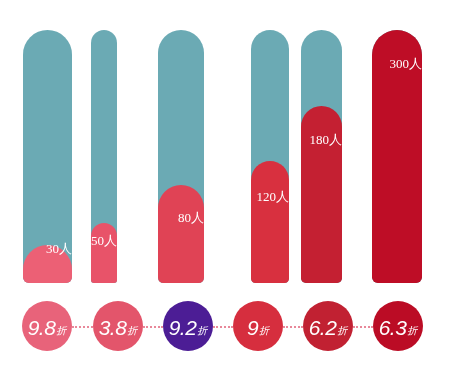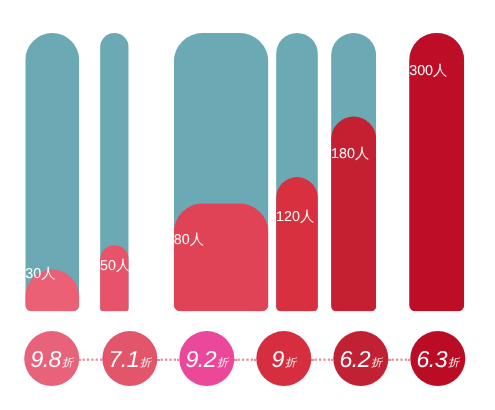--- a/index.html
+++ b/index.html
@@ -39,26 +39,27 @@
     width: 100%;
     border-radius: 26px 26px 6px 6px;
   }
   .bar-fill.full {
     border-radius: 26px 26px 6px 6px;
   }
   .bar-value {
     position: absolute;
     left: 0;
     width: 100%;
-    text-align: left;
+    text-align: right;
     color: #ffffff;
     font-size: 13px;
     letter-spacing: 0px;
     white-space: nowrap;
     line-height: 1;
+    font-family: Liberation Serif, serif;
   }
 
   
   .connector {
     position: absolute;
     height: 0;
     border-top: 2px dotted #E8889A;
     z-index: 0;
   }
 
@@ -105,21 +106,21 @@
       <div class="bar" style="left: 23px; top: 30px; width: 49px; height: 253px;">
         <div class="bar-track" style="background: rgb(107, 170, 180);"></div>
         <div class="bar-fill" style="height: 38px; background: rgb(236, 96, 117);"></div>
         <div class="bar-value" style="bottom: 28px;">30人</div>
       </div>
       <div class="bar" style="left: 91px; top: 30px; width: 26px; height: 253px;">
         <div class="bar-track" style="background: rgb(107, 170, 180);"></div>
         <div class="bar-fill" style="height: 60px; background: rgb(232, 83, 105);"></div>
         <div class="bar-value" style="bottom: 36px;">50人</div>
       </div>
-      <div class="bar" style="left: 158px; top: 30px; width: 46px; height: 253px; padding-left: 40px;">
+      <div class="bar" style="left: 158px; top: 30px; width: 46px; height: 253px;">
         <div class="bar-track" style="background: rgb(107, 170, 180);"></div>
         <div class="bar-fill" style="height: 98px; background: rgb(224, 67, 85);"></div>
         <div class="bar-value" style="bottom: 59px;">80人</div>
       </div>
       <div class="bar" style="left: 227px; top: 30px; width: 38px; height: 253px; margin-left: 24px;">
         <div class="bar-track" style="background: rgb(107, 170, 180);"></div>
         <div class="bar-fill" style="height: 122px; background: rgb(216, 48, 63);"></div>
         <div class="bar-value" style="bottom: 80px;">120人</div>
       </div>
       <div class="bar" style="left: 301px; top: 30px; width: 41px; height: 253px;">
@@ -142,25 +143,25 @@
     </div>
   <div id="badges-layer">
       <div class="badge" style="left: 22px; top: 301px; width: 50px; height: 50px; background: rgb(232, 99, 122);">
         <div class="badge-inner">
           <span class="badge-num">9.8</span>
           <span class="badge-unit">折</span>
         </div>
       </div>
       <div class="badge" style="left: 93px; top: 301px; width: 50px; height: 50px; background: rgb(227, 85, 107);">
         <div class="badge-inner">
-          <span class="badge-num">7.1</span>
+          <span class="badge-num">3.8</span>
           <span class="badge-unit">折</span>
         </div>
       </div>
-      <div class="badge" style="left: 163px; top: 301px; width: 50px; height: 50px; background: #ec4899;">
+      <div class="badge" style="left: 163px; top: 301px; width: 50px; height: 50px; background: #4c1d95;">
         <div class="badge-inner">
           <span class="badge-num">9.2</span>
           <span class="badge-unit">折</span>
         </div>
       </div>
       <div class="badge" style="left: 233px; top: 301px; width: 50px; height: 50px; background: rgb(214, 46, 62);">
         <div class="badge-inner">
           <span class="badge-num">9</span>
           <span class="badge-unit">折</span>
         </div>

